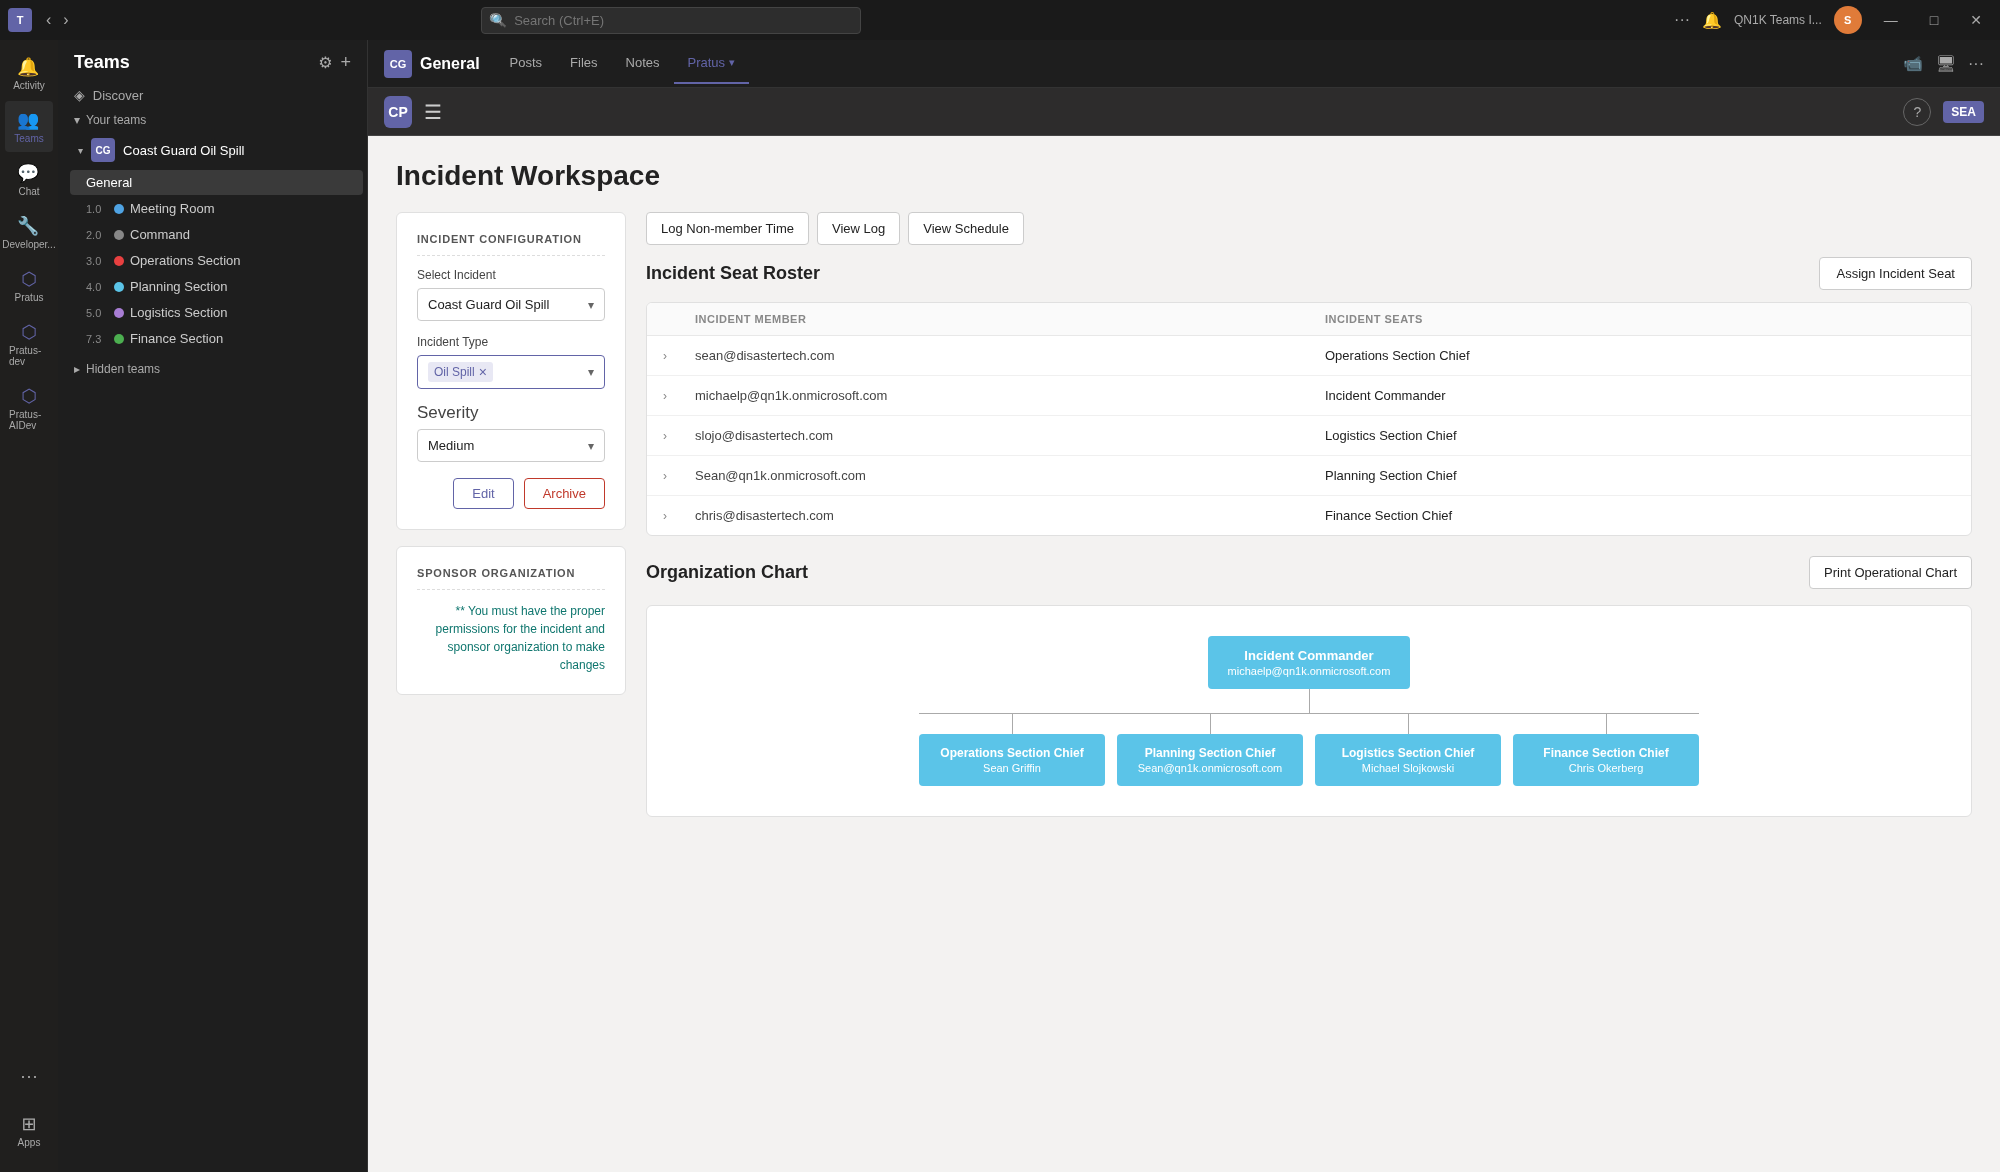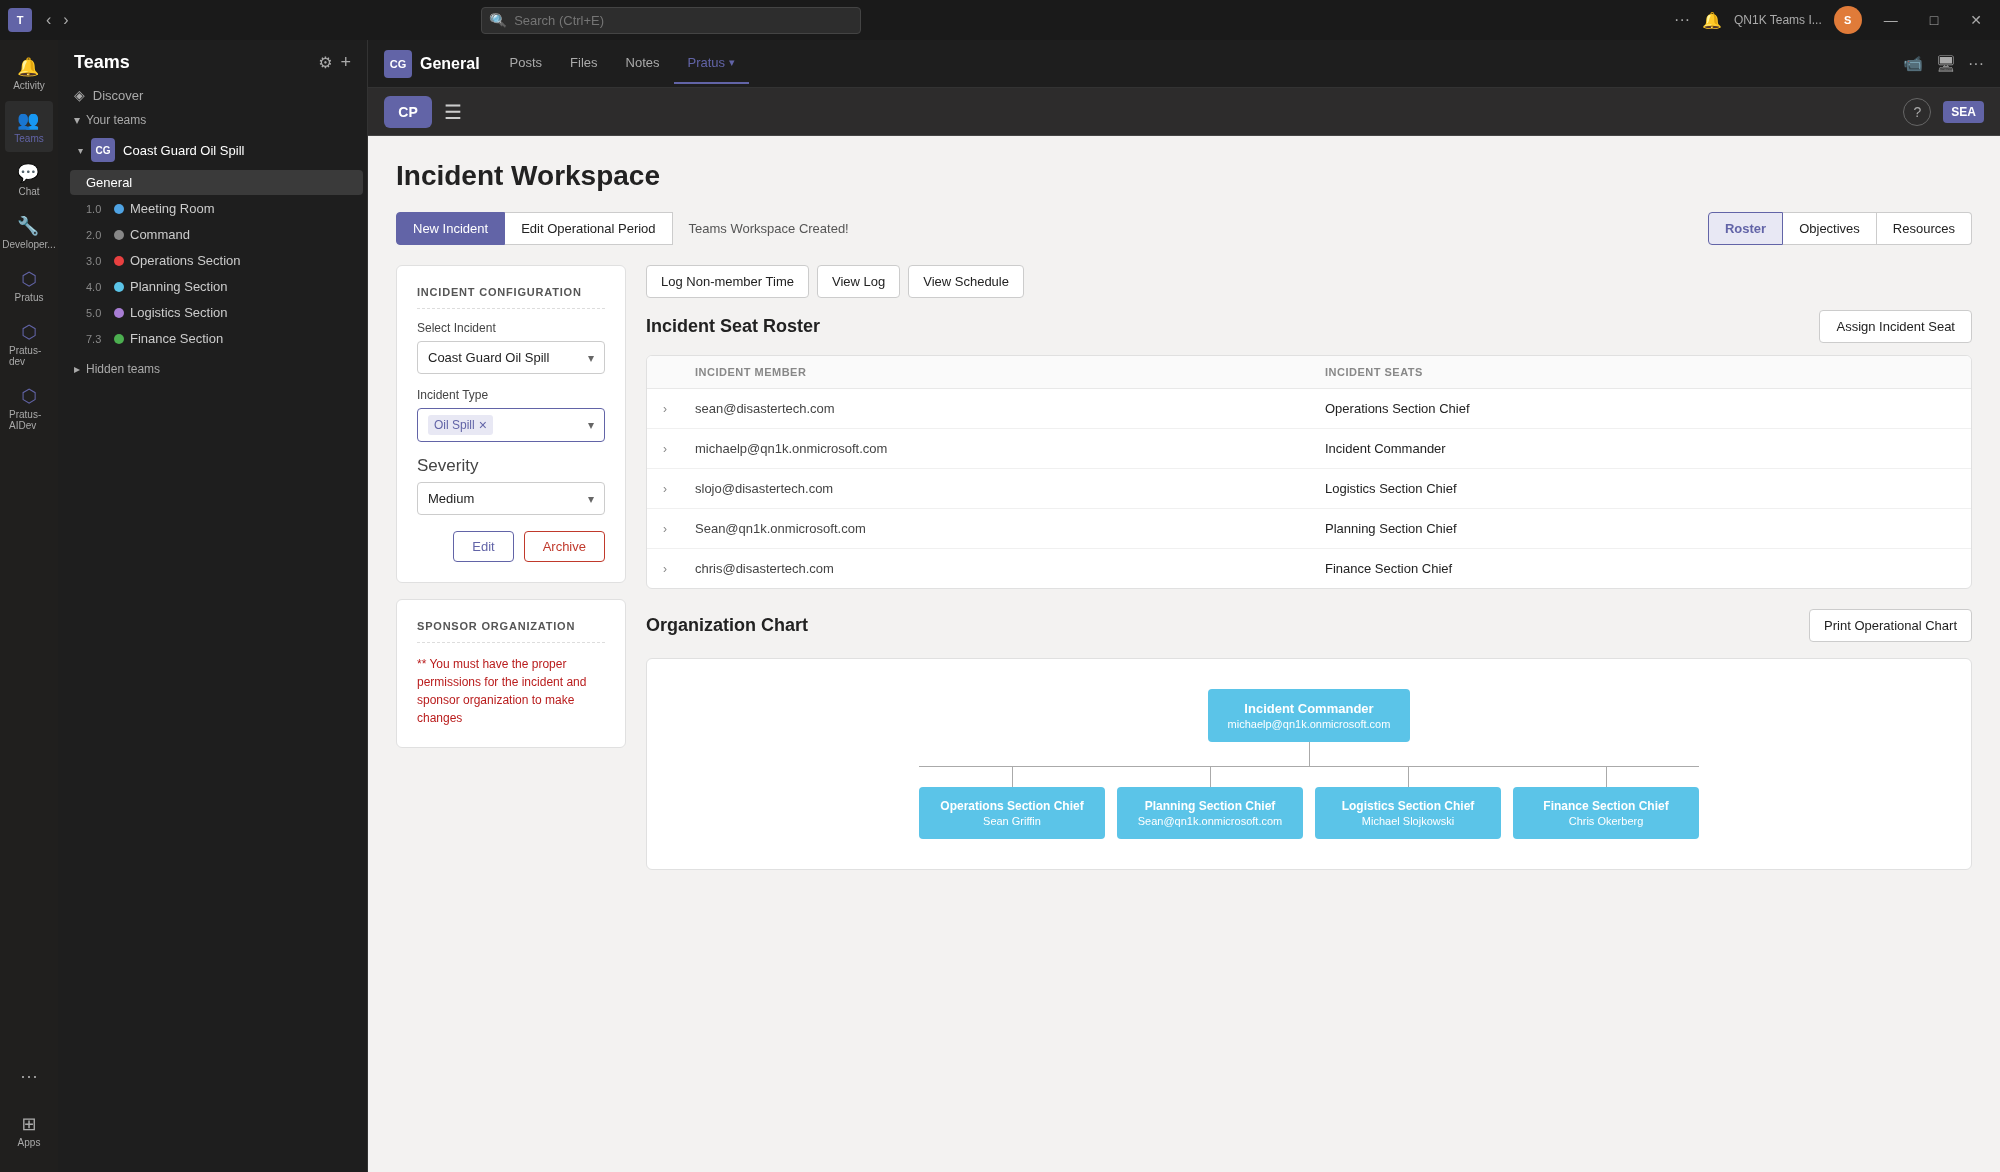--- a/index.html
+++ b/index.html
@@ -149,41 +149,31 @@
         </div>
       </div>
       <div style="margin-left:auto;display:flex;align-items:center;gap:12px;">
         <button style="background:none;border:none;color:#aaa;cursor:pointer;font-size:16px;">📹</button>
         <button style="background:none;border:none;color:#aaa;cursor:pointer;font-size:16px;">🖥</button>
         <button style="background:none;border:none;color:#aaa;cursor:pointer;font-size:16px;">···</button>
       </div>
     </div>
 
     <div style="height:48px;background:#2d2c2c;display:flex;align-items:center;padding:0 16px;flex-shrink:0;gap:12px;border-bottom:1px solid #444;">
-      <div style="width:48px;height:32px;background:#6264a7;border-radius:6px;display:flex;align-items:center;justify-content:center;font-size:14px;font-weight:700;color:#fff;">CP</div>
+      <div style="width:28px;height:32px;background:#6264a7;border-radius:6px;display:flex;align-items:center;justify-content:center;font-size:14px;font-weight:700;color:#fff;">CP</div>
       <button style="background:none;border:none;color:#ccc;cursor:pointer;font-size:20px;">☰</button>
       <div style="margin-left:auto;display:flex;align-items:center;gap:12px;">
         <div style="width:28px;height:28px;border-radius:50%;border:1px solid #666;display:flex;align-items:center;justify-content:center;color:#aaa;cursor:pointer;font-size:14px;">?</div>
         <div style="background:#6264a7;color:#fff;padding:4px 8px;border-radius:4px;font-size:12px;font-weight:600;">SEA</div>
       </div>
     </div>
 
     <div style="flex:1;background:#f3f2f1;overflow-y:auto;padding:24px 28px;">
       <h1 style="font-size:28px;font-weight:700;color:#222;margin-bottom:20px;">Incident Workspace</h1>
 
-      <div style="display:flex;align-items:center;gap:0;margin-bottom:20px;">
-        <button style="padding:8px 16px;background:#6264a7;color:#fff;border:1px solid #6264a7;border-radius:4px 0 0 4px;cursor:pointer;font-size:13px;font-weight:500;">New Incident</button>
-        <button style="padding:8px 16px;background:#fff;border:1px solid #ccc;color:#222;cursor:pointer;font-size:13px;border-left:none;">Edit Operational Period</button>
-        <span style="padding:8px 16px;color:#555;font-size:13px;">Teams Workspace Created!</span>
-        <div style="margin-left:auto;display:flex;gap:0;">
-          <button style="padding:8px 16px;background:#e8e8f4;border:1px solid #6264a7;color:#6264a7;border-radius:4px 0 0 4px;cursor:pointer;font-size:13px;font-weight:600;">Roster</button>
-          <button style="padding:8px 16px;background:#fff;border:1px solid #ccc;border-left:none;color:#222;cursor:pointer;font-size:13px;">Objectives</button>
-          <button style="padding:8px 16px;background:#fff;border:1px solid #ccc;border-left:none;color:#222;border-radius:0 4px 4px 0;cursor:pointer;font-size:13px;">Resources</button>
-        </div>
-      </div>
 
       <div style="display:flex;gap:20px;">
 
         <div style="width:230px;flex-shrink:0;display:flex;flex-direction:column;gap:16px;">
 
           <div style="background:#fff;border-radius:6px;padding:20px;border:1px solid #e0e0e0;">
             <div style="font-size:11px;font-weight:700;color:#555;text-transform:uppercase;letter-spacing:0.8px;margin-bottom:12px;border-bottom:1px dashed #ddd;padding-bottom:10px;">INCIDENT CONFIGURATION</div>
             <div style="margin-bottom:14px;">
               <div style="font-size:12px;color:#444;margin-bottom:6px;font-weight:500;">Select Incident</div>
               <div style="width:100%;padding:8px 10px;border:1px solid #ccc;border-radius:4px;background:#fff;font-size:13px;color:#222;display:flex;align-items:center;justify-content:space-between;cursor:pointer;">
@@ -209,21 +199,21 @@
               </div>
             </div>
             <div style="display:flex;gap:10px;margin-top:16px;justify-content:flex-end;">
               <button style="padding:7px 18px;background:#fff;border:1px solid #6264a7;color:#6264a7;border-radius:4px;cursor:pointer;font-size:13px;">Edit</button>
               <button style="padding:7px 18px;background:#fff;border:1px solid #c0392b;color:#c0392b;border-radius:4px;cursor:pointer;font-size:13px;">Archive</button>
             </div>
           </div>
 
           <div style="background:#fff;border-radius:6px;padding:20px;border:1px solid #e0e0e0;">
             <div style="font-size:11px;font-weight:700;color:#555;text-transform:uppercase;letter-spacing:0.8px;margin-bottom:12px;border-bottom:1px dashed #ddd;padding-bottom:10px;">SPONSOR ORGANIZATION</div>
-            <p style="font-size:12px;color:#b91c1c;line-height:1.5;">** You must have the proper permissions for the incident and sponsor organization to make changes</p>
+            <p style="font-size:12px;color:#0f766e;line-height:1.5;text-align:right;">** You must have the proper permissions for the incident and sponsor organization to make changes</p>
           </div>
         </div>
 
         <div style="flex:1;display:flex;flex-direction:column;gap:20px;">
 
           <div>
             <div style="display:flex;gap:8px;margin-bottom:12px;">
               <button style="padding:8px 14px;background:#fff;border:1px solid #ccc;color:#222;border-radius:4px;cursor:pointer;font-size:13px;">Log Non-member Time</button>
               <button style="padding:8px 14px;background:#fff;border:1px solid #ccc;color:#222;border-radius:4px;cursor:pointer;font-size:13px;">View Log</button>
               <button style="padding:8px 14px;background:#fff;border:1px solid #ccc;color:#222;border-radius:4px;cursor:pointer;font-size:13px;">View Schedule</button>

